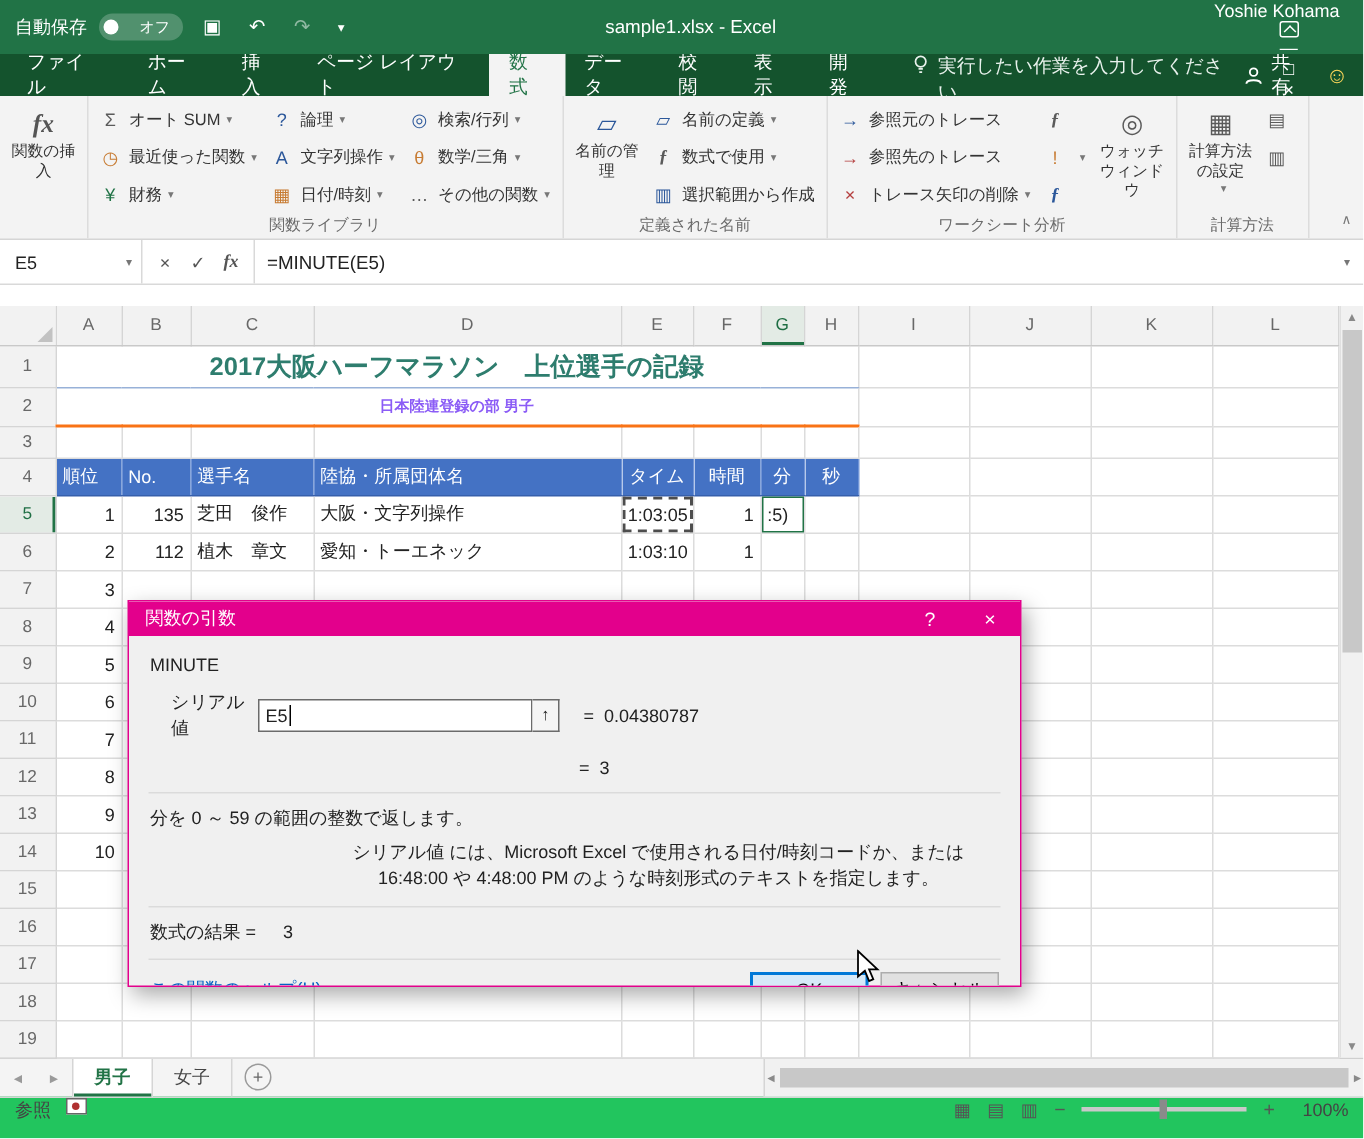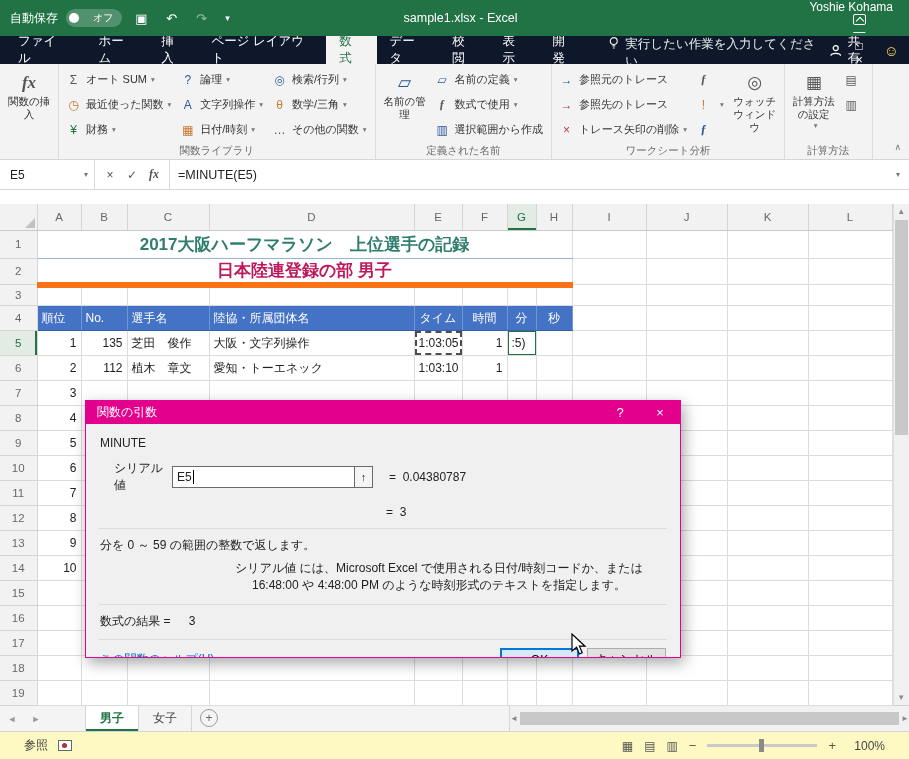--- a/index.html
+++ b/index.html
@@ -16,21 +16,21 @@
 .tb-ic.dim{opacity:.5;}
 .tb-ic.sm{font-size:9px;width:14px;}
 .tb-title{position:absolute;left:220px;right:208px;text-align:center;font-size:12.5px;z-index:1;}
 .tb-right{margin-left:auto;display:flex;align-items:center;height:100%;z-index:2;flex-direction:column;}
 .tb-user{margin-right:16px;}
 .tb-win{width:32px;height:100%;display:flex;align-items:center;justify-content:center;font-size:12px;}
 .rdo-box{width:13px;height:11px;border:1px solid #fff;border-radius:2px;position:relative;}
 .rdo-box::after{content:'';position:absolute;left:3px;top:3px;width:5px;height:5px;border-left:1px solid #fff;border-top:1px solid #fff;transform:rotate(45deg);}
 
 
-.tabsrow{height:28px;background:#0f172a;display:flex;align-items:stretch;color:#fff;font-size:12.5px;}
+.tabsrow{height:28px;background:#14532d;display:flex;align-items:stretch;color:#fff;font-size:12.5px;}
 .tab{display:flex;align-items:center;padding:0 13px;cursor:default;}
 .tab.file{padding:0 18px;}
 .tab.active{background:#F3F3F3;color:#217346;}
 .tellme{display:flex;align-items:flex-start;gap:6px;margin-left:18px;color:#E9F2ED;}
 .share{margin-left:auto;display:flex;align-items:center;gap:5px;padding:0 8px;}
 .smiley{display:flex;align-items:center;padding:0 10px 0 4px;color:#FFD95A;font-size:15px;}
 
 
 .ribbon{height:96px;background:#F3F3F3;display:flex;border-bottom:1px solid #D5D5D5;position:relative;flex-wrap:nowrap;overflow:hidden;}
 .rgroup{display:flex;flex-direction:column;border-right:1px solid #DCDCDC;}
@@ -62,43 +62,43 @@
 .sheetwrap{display:flex;height:501px;}
 table.grid{border-collapse:collapse;table-layout:fixed;width:892px;}
 .grid th,.grid td{border-right:1px solid #DCDCDC;border-bottom:1px solid #DCDCDC;font-weight:normal;font-size:12px;padding:0 4px;overflow:hidden;white-space:nowrap;}
 .grid tr.hdr-row th{background:#F2F2F2;color:#686868;font-size:11.5px;height:26px;text-align:center;border-right:1px solid #D5D5D5;border-bottom:1px solid #C9C9C9;padding:0;}
 .grid th.corner{position:relative;}
 .grid th.corner::after{content:'';position:absolute;right:2px;bottom:2px;border-left:10px solid transparent;border-bottom:10px solid #C2C2C2;}
 .grid th.rowhdr{background:#F2F2F2;color:#686868;font-size:11.5px;text-align:center;padding:0;border-right:1px solid #D5D5D5;border-bottom:1px solid #D5D5D5;}
 .grid tr.hdr-row th.active{background:#E3EBE5;color:#1E6E43;box-shadow:inset 0 -2px 0 #217346;}
 .grid th.rowhdr.active{background:#E3EBE5;color:#1E6E43;box-shadow:inset -2px 0 0 #217346;}
 td.c-title{font-size:17px;font-weight:bold;color:#2E7D6E;text-align:center;border-bottom:1px solid #98B1D8;}
-td.c-subtitle{font-size:17px;font-weight:bold;text-align:center;border-bottom:6px solid #f97316;color:#be185d;}
+td.c-subtitle{font-size:10px;font-weight:bold;text-align:center;border-bottom:2px solid #f97316;color:#8b5cf6;}
 td.c-thead{background:#4472C4;color:#fff;border-right:1px solid #7094D6;border-bottom:1px solid #365FAB;}
 td.ctr{text-align:center;}
 td.c-num{text-align:right;}
 td.ants{position:relative;}
 td.ants::after{content:'';position:absolute;inset:0;border:2px dashed #4D4D4D;pointer-events:none;}
 td.c-editing{position:relative;background:#fff;}
 td.c-editing::after{content:'';position:absolute;inset:-1px;border:2px solid #217346;pointer-events:none;}
 .vscroll{width:17px;height:501px;background:#F1F1F1;border-left:1px solid #E0E0E0;display:flex;flex-direction:column;align-items:center;}
 .sarr{color:#8A8A8A;font-size:8px;padding:3px 0;}
 .vthumb{width:13px;height:215px;background:#C8C8C8;margin-top:1px;margin-bottom:auto;}
 
 
 .tabbar{height:26px;background:#F4F4F4;border-top:1px solid #CFCFCF;display:flex;align-items:stretch;font-size:12px;}
 .snav{display:flex;align-items:center;justify-content:center;width:24px;color:#9A9A9A;font-size:9px;}
 .stab{display:flex;align-items:center;padding:0 14px;color:#444;border-right:1px solid #D5D5D5;}
-.stab.active{background:#fff;color:#217346;font-weight:bold;box-shadow:inset 0 -2px 0 #217346;border-left:1px solid #D5D5D5;margin-left:37px;}
+.stab.active{background:#fff;color:#217346;font-weight:bold;box-shadow:inset 0 -2px 0 #217346;border-left:1px solid #D5D5D5;}
 .addsheet{width:18px;height:18px;border:1px solid #9A9A9A;border-radius:50%;display:flex;align-items:center;justify-content:center;color:#666;margin:3px 8px;font-size:12px;line-height:1;}
 .hscroll{margin-left:auto;width:400px;display:flex;align-items:center;background:#F1F1F1;border-left:1px solid #D5D5D5;}
 .hthumb{flex:1;height:13px;background:#C8C8C8;margin:0 2px;}
 
 
-.statusbar{height:28px;background:#fef9c3;border-top:1px solid #D5D5D5;display:flex;align-items:center;font-size:12px;color:#444;padding:0 24px;}
+.statusbar{height:28px;background:#22c55e;border-top:1px solid #D5D5D5;display:flex;align-items:flex-start;font-size:12px;color:#444;padding:0 10px;}
 .smode{margin-right:10px;}
 .macroic{width:14px;height:11px;border:1px solid #666;position:relative;margin-right:6px;background:#fff;}
 .macroic::after{content:'';position:absolute;left:3px;top:2px;width:5px;height:5px;background:#B03030;border-radius:50%;}
 .sright{margin-left:auto;display:flex;align-items:center;gap:11px;}
 .viewic{color:#555;font-size:12px;}
 .zbtn{color:#555;font-size:13px;}
 .ztrack{width:110px;height:3px;background:#C9C9C9;position:relative;}
 .zthumb{position:absolute;left:52px;top:-5px;width:5px;height:13px;background:#8A8A8A;}
 .zpct{width:38px;text-align:right;}
 

